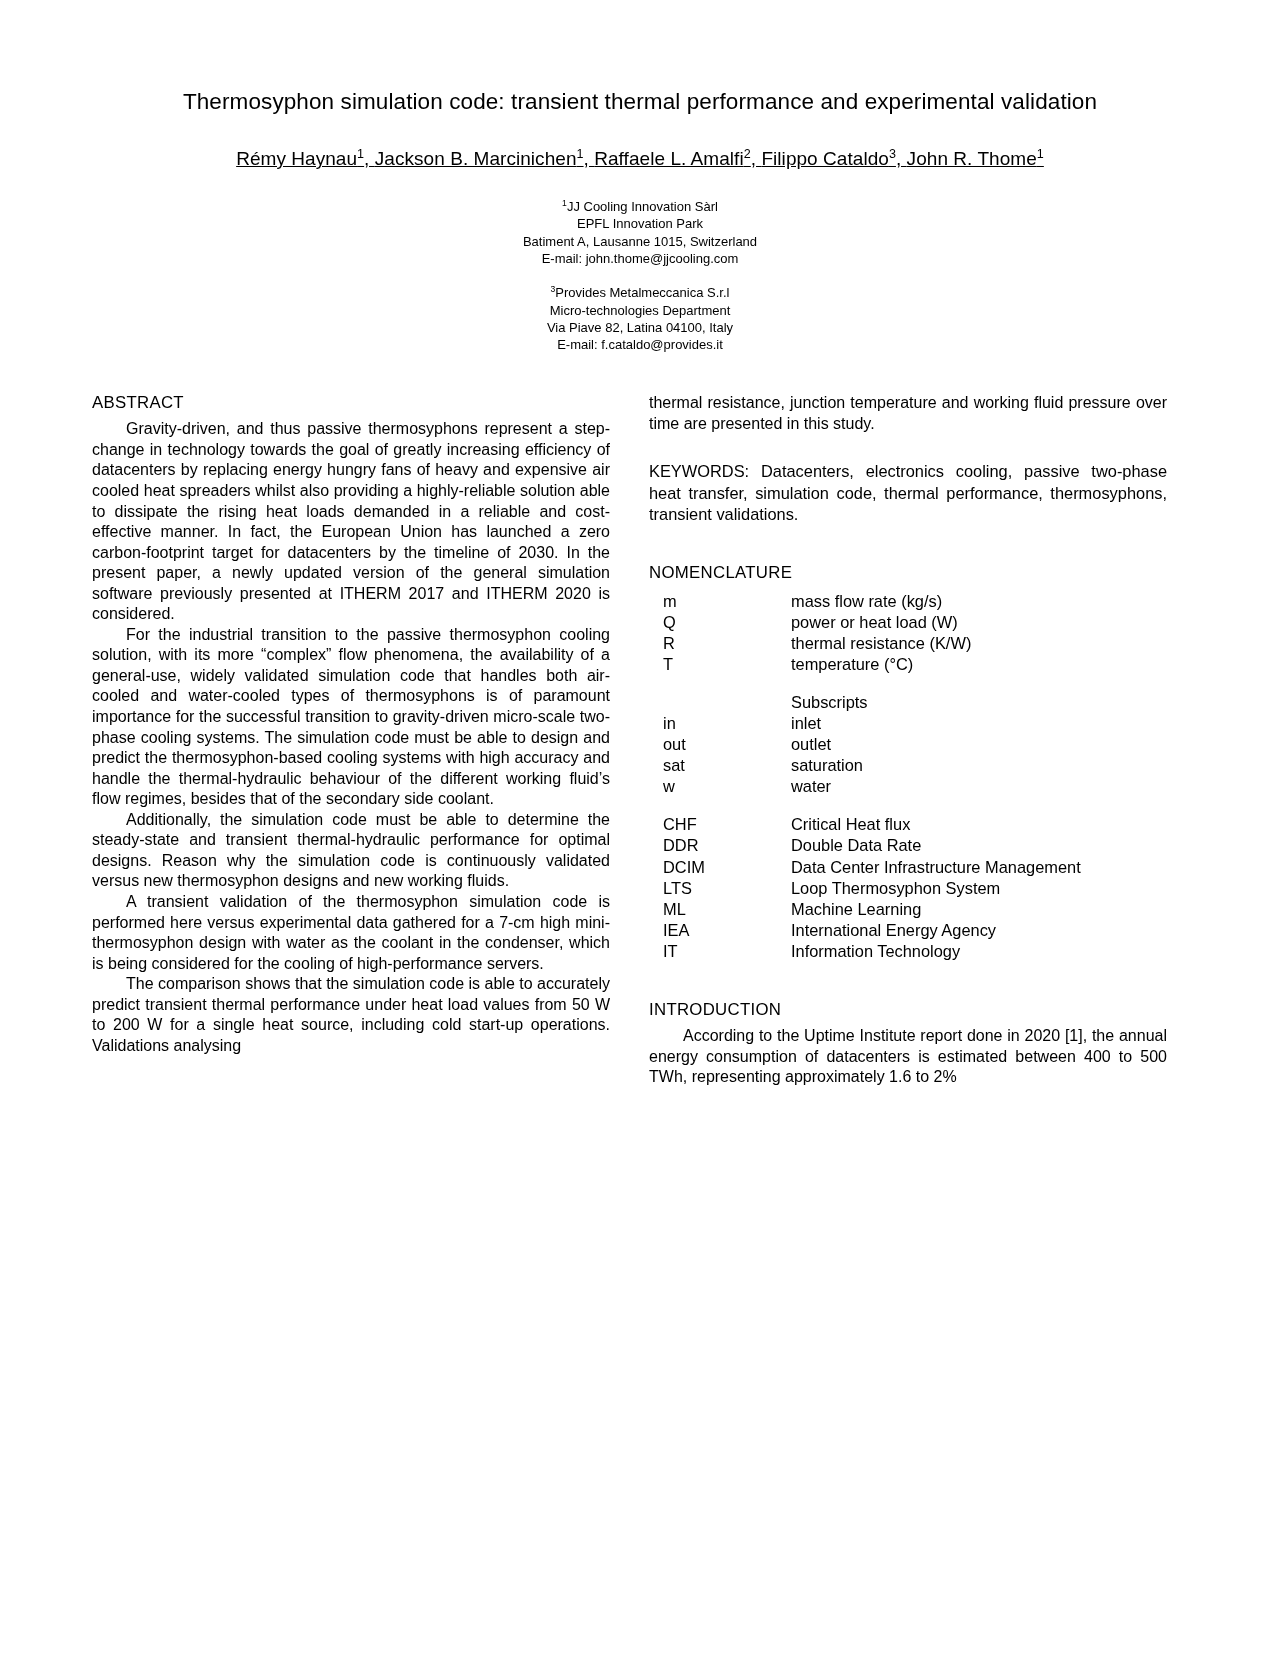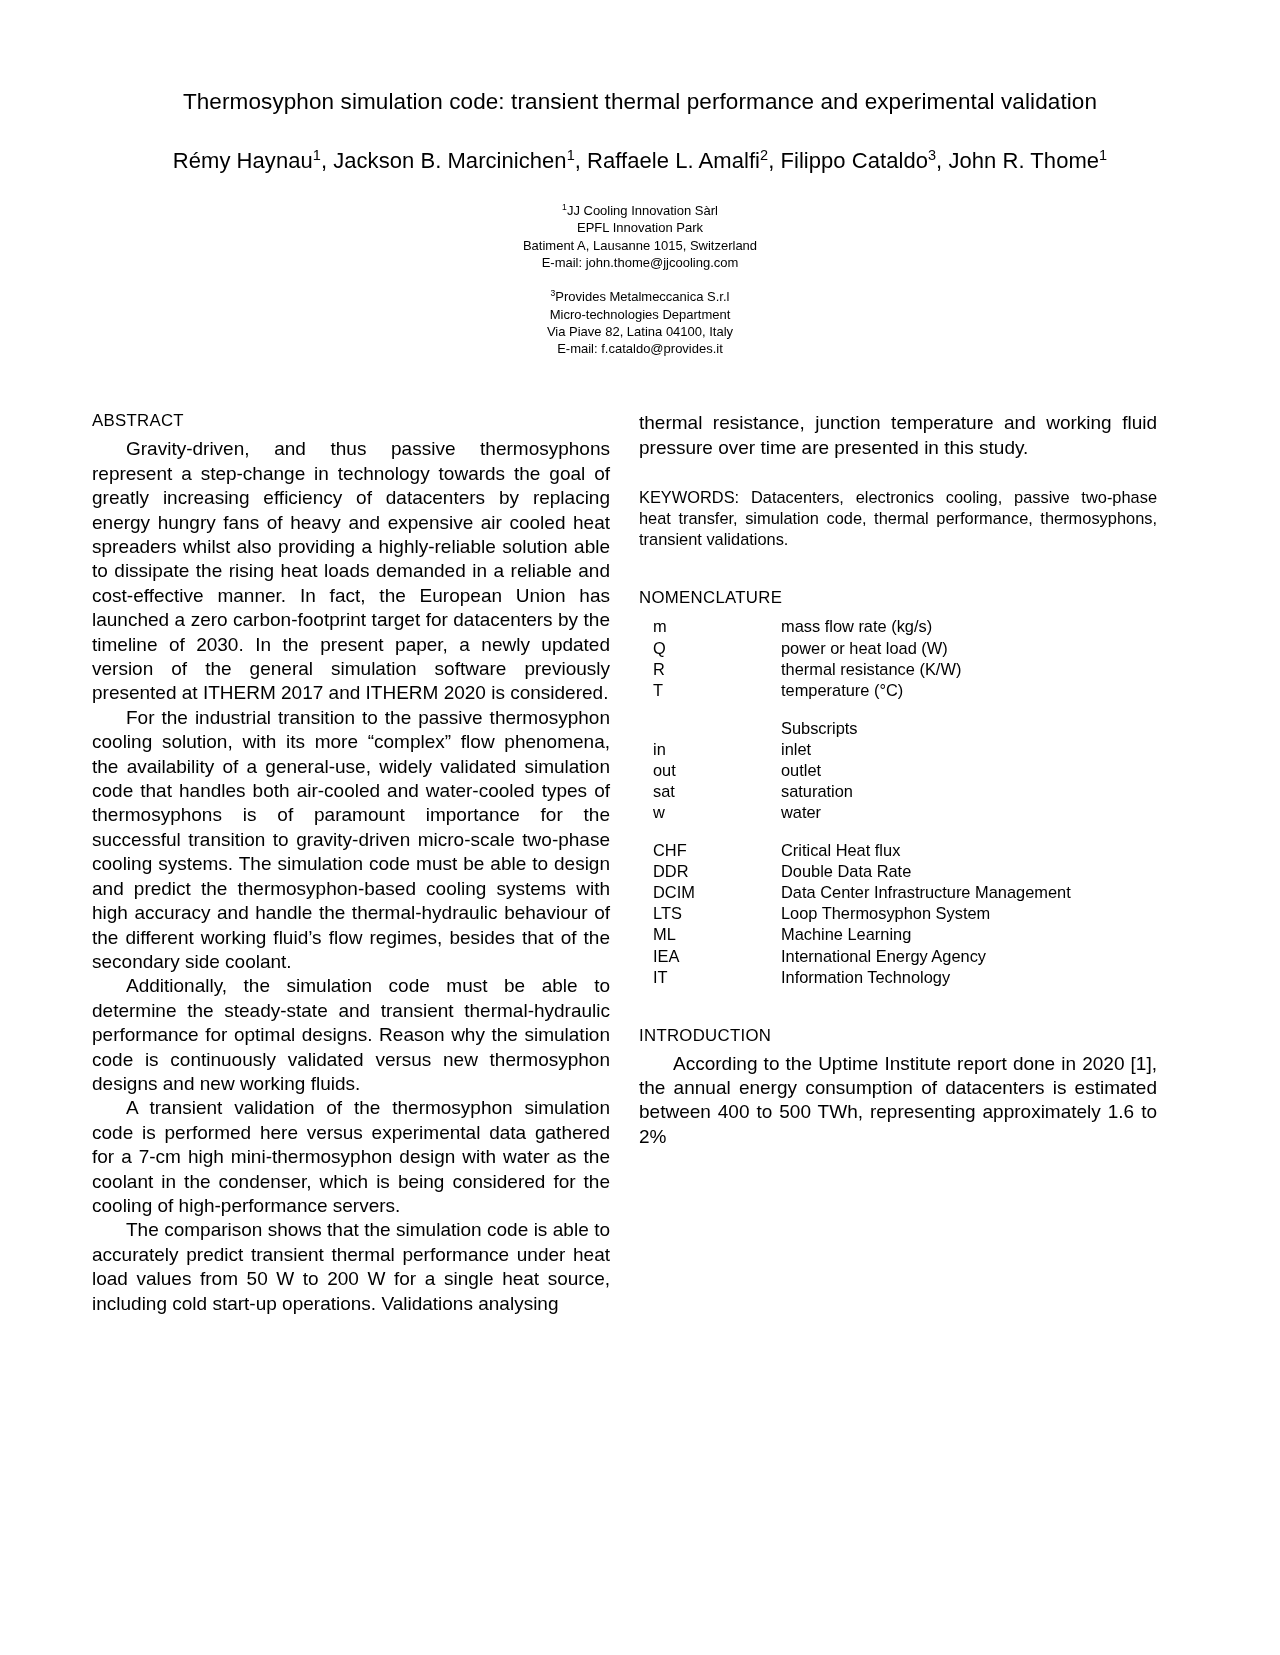--- a/index.html
+++ b/index.html
@@ -30,24 +30,25 @@
   }
   .paper-title {
     font-size: 22.5px;
     line-height: 1.25;
     font-weight: normal;
     letter-spacing: 0.1px;
     margin: 0;
     padding: 0 46px;
   }
   .authors {
-    font-size: 22px;
+    font-size: 19px;
     margin-top: 32px;
     letter-spacing: 0.05px;
     padding: 0 114px;
+    text-decoration: underline;
   }
   sup {
     font-size: 0.66em;
     vertical-align: super;
     line-height: 0;
   }
 
   
   .affiliations {
     text-align: center;
@@ -57,37 +58,37 @@
   }
   .affil-group {
     margin-bottom: 17px;
   }
   .affil-group:last-child { margin-bottom: 4px; }
   .affil-line { display: block; }
 
   
   .columns {
     display: flex;
-    margin-top: 54px;
+    margin-top: 40px;
     padding: 0 62px 0 92px;
-    gap: 29px;
+    gap: 39px;
     align-items: flex-start;
   }
   .col {
     width: 518px;
     flex: 0 0 518px;
   }
   .section-head {
     font-size: 16.8px;
     margin: 0 0 6px 0;
     font-weight: normal;
     letter-spacing: 0.3px;
   }
   p.body {
-    font-size: 19px;
+    font-size: 16px;
     line-height: 1.285;
     text-align: justify;
     text-justify: inter-word;
     margin: 0;
     text-indent: 34px;
     hyphens: none;
   }
   p.body.noindent { text-indent: 0; }
   p.keywords {
     font-size: 16.4px;

